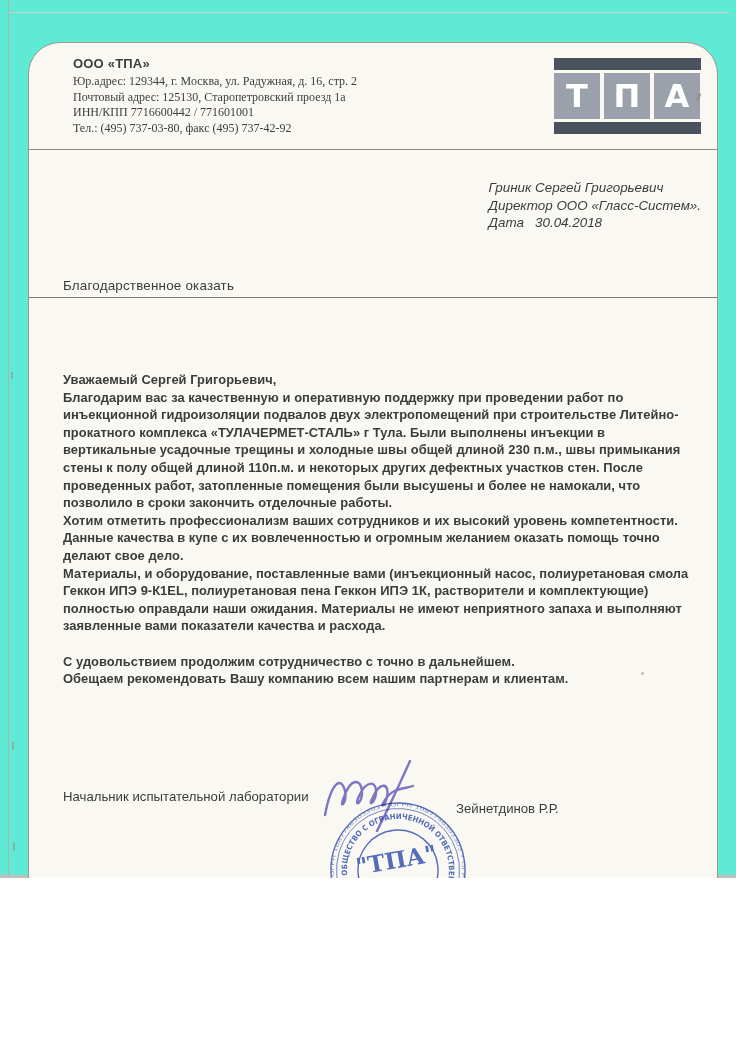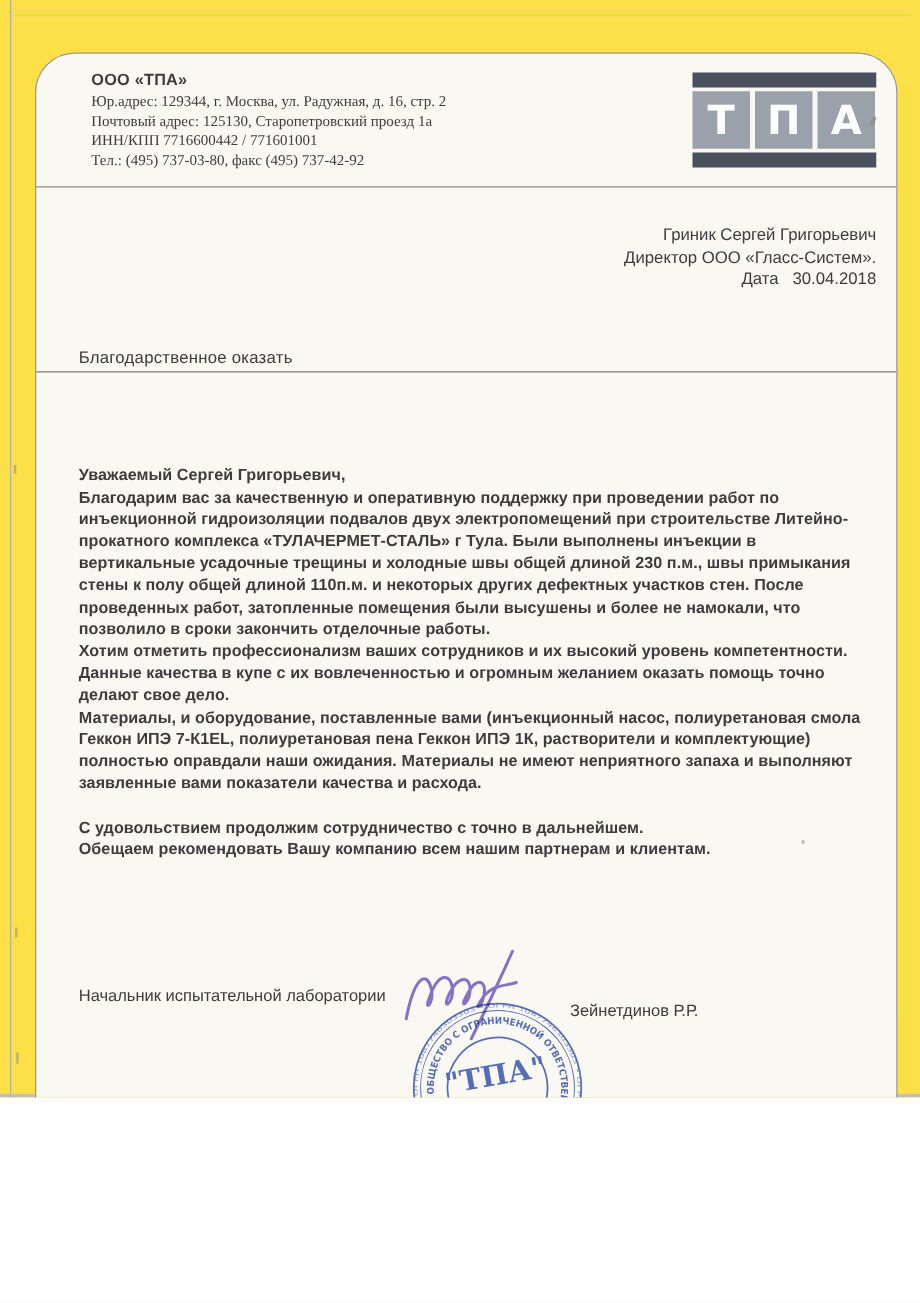--- a/index.html
+++ b/index.html
@@ -1,38 +1,38 @@
 <!DOCTYPE html>
 <html><head>
 <meta charset="utf-8">
 <style>
   html,body{margin:0;padding:0;}
   body{width:736px;height:1042px;font-family:"Liberation Sans",sans-serif;}
-  .scan{position:relative;width:736px;height:878px;background:#fde047;overflow:hidden;}
+  .scan{position:relative;width:736px;height:878px;background:#5eead4;overflow:hidden;}
   .edge-left{position:absolute;left:8px;top:0;width:1px;height:1042px;background:#b3b1a9;}
   .edge-top{position:absolute;left:9px;top:12px;height:1px;width:720px;background:#cfcdc5;}
   .edge-bottom{position:absolute;left:0;bottom:0;height:3px;width:736px;background:#c2c0b9;}
   .frame{position:absolute;left:28px;top:42px;width:688px;height:990px;background:#f9f8f3;
          border:1px solid #9a988f;border-radius:32px;}
   
   .letterhead{position:absolute;left:44px;top:13px;color:#3d3d3d;}
   .company{font-weight:bold;font-size:13px;margin-bottom:3px;letter-spacing:.2px;}
   .lh-line{font-size:12px;line-height:15.6px;white-space:nowrap;font-family:Liberation Serif, serif;}
   
   .logo{position:absolute;left:525px;top:15px;width:147px;}
   .logo-bar{height:12px;background:#49525c;margin-bottom:3px;}
   .logo-bar.bottom{margin-bottom:0;margin-top:3px;}
   .logo-squares{display:flex;gap:4px;}
   .logo-square{width:46px;height:46px;background:#9aa1aa;display:flex;align-items:center;justify-content:center;
                color:#fff;font-weight:800;font-size:32px;font-family:"DejaVu Sans",sans-serif;}
   .rule{position:absolute;left:0;right:0;height:1px;background:#8d8b84;}
   .header-rule{top:106px;}
   .title-rule{top:254px;background:#7d7b74;}
   
-  .addressee{position:absolute;right:16px;top:136px;text-align:right;
+  .addressee{position:absolute;right:16px;top:136px;font-style:italic;
              font-size:13.4px;line-height:17.6px;color:#3c3c3c;}
   .addressee .date{white-space:pre;}
   .title{position:absolute;left:34px;top:235px;font-size:13.4px;color:#3c3c3c;letter-spacing:.2px;}
   
   .body{position:absolute;left:34px;top:328px;width:648px;color:#3c3c3c;font-weight:bold;}
   .body-line{font-size:12.9px;line-height:17.6px;min-height:17.6px;white-space:nowrap;letter-spacing:.05px;}
   
   .sig-row{position:absolute;left:34px;top:746px;width:648px;font-size:13.2px;color:#3c3c3c;}
   .sig-name{position:absolute;left:393px;top:12px;}
   
@@ -94,21 +94,21 @@
         <div class="body-line">инъекционной гидроизоляции подвалов двух электропомещений при строительстве Литейно-</div>
         <div class="body-line">прокатного комплекса «ТУЛАЧЕРМЕТ-СТАЛЬ» г Тула. Были выполнены инъекции в</div>
         <div class="body-line">вертикальные усадочные трещины и холодные швы общей длиной 230 п.м., швы примыкания</div>
         <div class="body-line">стены к полу общей длиной 110п.м. и некоторых других дефектных участков стен. После</div>
         <div class="body-line">проведенных работ, затопленные помещения были высушены и более не намокали, что</div>
         <div class="body-line">позволило в сроки закончить отделочные работы.</div>
         <div class="body-line">Хотим отметить профессионализм ваших сотрудников и их высокий уровень компетентности.</div>
         <div class="body-line">Данные качества в купе с их вовлеченностью и огромным желанием оказать помощь точно</div>
         <div class="body-line">делают свое дело.</div>
         <div class="body-line">Материалы, и оборудование, поставленные вами (инъекционный насос, полиуретановая смола</div>
-        <div class="body-line">Геккон ИПЭ 7-К1EL, полиуретановая пена Геккон ИПЭ 1К, растворители и комплектующие)</div>
+        <div class="body-line">Геккон ИПЭ 9-К1EL, полиуретановая пена Геккон ИПЭ 1К, растворители и комплектующие)</div>
         <div class="body-line">полностью оправдали наши ожидания. Материалы не имеют неприятного запаха и выполняют</div>
         <div class="body-line">заявленные вами показатели качества и расхода.</div>
         <div class="body-line">&nbsp;</div>
         <div class="body-line">С удовольствием продолжим сотрудничество с точно в дальнейшем.</div>
         <div class="body-line">Обещаем рекомендовать Вашу компанию всем нашим партнерам и клиентам.</div>
       </div>
 
     <div class="sig-row">
       <span>Начальник испытательной лаборатории</span>
       <span class="sig-name">Зейнетдинов Р.Р.</span>

